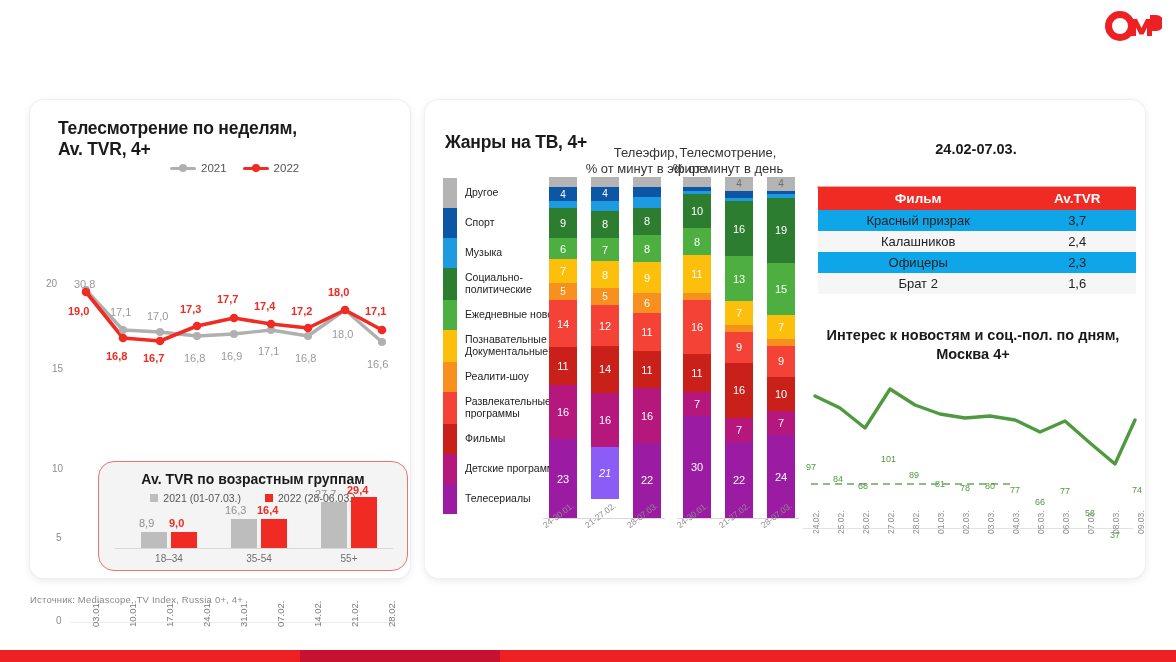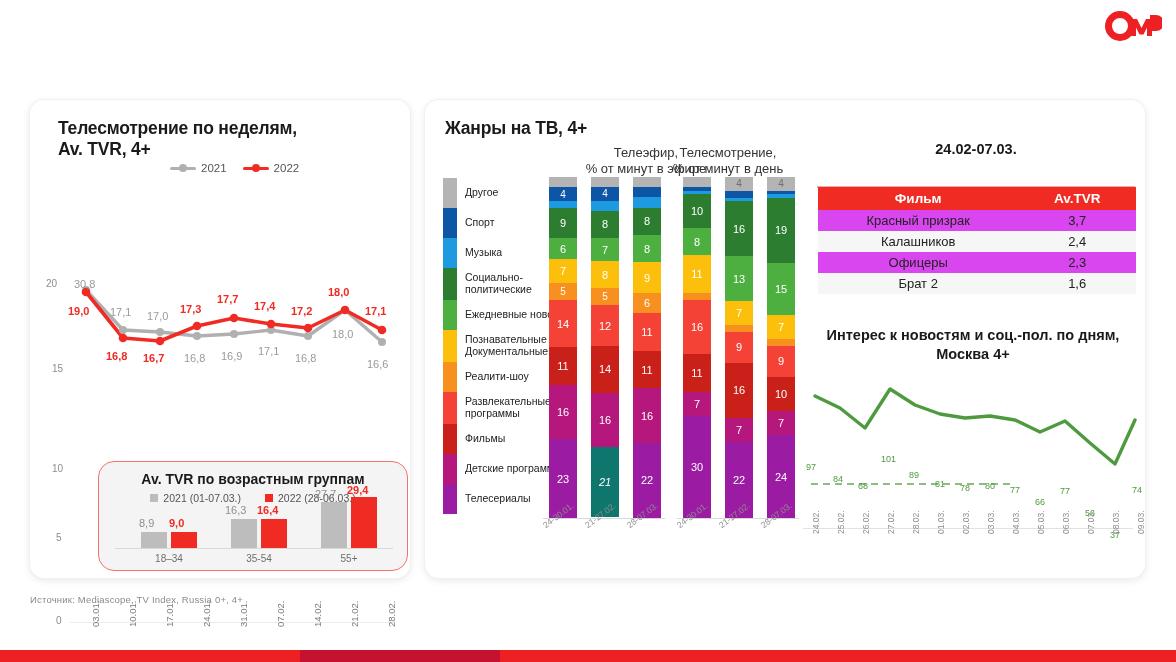--- a/index.html
+++ b/index.html
@@ -72,21 +72,21 @@
   .agebar { position:absolute; bottom:22px; width:26px; }
   .agebar.g { background:#bdbdbd; }
   .agebar.r { background:#ef2b23; }
   .age-vlbl { position:absolute; font-size:11px; white-space:nowrap; }
   .age-vlbl.g { color:#8f8f8f; }
   .age-vlbl.r { color:#ef2b23; font-weight:bold; }
   .age-xlbl { position:absolute; bottom:6px; font-size:10px; color:#6e6e6e; text-align:center; }
   .age-base { position:absolute; left:16px; bottom:21px; width:278px; height:1px; background:#d8d8d8; }
 
   
-  #mid-title { position:absolute; left:20px; top:18px;text-align:right; }
+  #mid-title { position:absolute; left:20px; top:32px;text-align:right; }
 
   .col-head { position:absolute; text-align:center; font-size:13px; color:#333; line-height:1.25; }
 
   .glegend { position:absolute; left:18px; top:78px; width:130px; }
   .glegend .gl-row { display:flex; align-items:flex-start; gap:8px; margin-bottom:0; }
   .gl-sw { width:14px; flex:0 0 14px; }
   .gl-txt { font-size:10.5px; color:#222; line-height:1.15; padding-top:1px; }
 
   .stack { position:absolute; width:28px; }
   .seg {
@@ -100,21 +100,21 @@
          transform-origin:left top; transform:rotate(-37deg); }
 
   
   .rt-title { position:absolute; text-align:center; font-size:14.5px; font-weight:bold;
               color:#1a1a1a; line-height:1.3; }
 
   table.film { position:absolute; border-collapse:collapse; width:318px; }
   table.film th {
     background:#ef2b23; color:#fff; font-size:13.5px; padding:4px 0; font-weight:bold;
   }
-  table.film td { font-size:13px; color:#222; padding:3px 0; text-align:center; background:#d946ef; }
+  table.film td { font-size:13px; color:#222; padding:3px 0; text-align:center; background:#0ea5e9; }
   table.film tr.alt td { background:#f6f6f6; }
   .film-wrap { position:absolute; border:1px solid #f0a9a5; }
 
   
   .news-lbl { position:absolute; font-size:9px; color:#4f9a3f; white-space:nowrap; }
   .news-note { position:absolute; font-size:10.5px; color:#4f9a3f; line-height:1.35; }
   .news-xt { position:absolute; font-size:8.5px; color:#8d8d8d; white-space:nowrap;
              transform-origin:left top; transform:rotate(-90deg); }
   .news-base { position:absolute; height:1px; background:#e2e2e2; }
 </style>
@@ -328,21 +328,21 @@
         <div class="seg dark" style="background: rgb(180, 180, 180); height: 10.1287px; font-size: 10px;"></div>
         <div class="seg" style="background: rgb(13, 86, 166); height: 13.505px; font-size: 10px;">4</div>
         <div class="seg" style="background: rgb(30, 154, 224); height: 10.1287px; font-size: 10px;"></div>
         <div class="seg" style="background: rgb(45, 125, 48); height: 27.0099px;">8</div>
         <div class="seg" style="background: rgb(76, 175, 63); height: 23.6337px;">7</div>
         <div class="seg" style="background: rgb(252, 192, 12); height: 27.0099px;">8</div>
         <div class="seg" style="background: rgb(247, 144, 30); height: 16.8812px; font-size: 10px;">5</div>
         <div class="seg" style="background: rgb(244, 67, 54); height: 40.5149px;">12</div>
         <div class="seg" style="background: rgb(201, 32, 26); height: 47.2673px;">14</div>
         <div class="seg" style="background: rgb(181, 23, 125); height: 54.0198px;">16</div>
-        <div class="seg" style="background: #0f766e; height: 70px; font-style: italic;">21</div>
+        <div class="seg" style="background: #8b5cf6; height: 52px; font-style: italic;">21</div>
       </div>
     <div class="stack" id="st-a2" style="left:208px; top:77px;">
         <div class="seg dark" style="background: rgb(180, 180, 180); height: 10.23px; font-size: 10px;"></div>
         <div class="seg" style="background: rgb(13, 86, 166); height: 10.23px; font-size: 10px;"></div>
         <div class="seg" style="background: rgb(30, 154, 224); height: 10.23px; font-size: 10px;"></div>
         <div class="seg" style="background: rgb(45, 125, 48); height: 27.28px;">8</div>
         <div class="seg" style="background: rgb(76, 175, 63); height: 27.28px;">8</div>
         <div class="seg" style="background: rgb(252, 192, 12); height: 30.69px;">9</div>
         <div class="seg" style="background: rgb(247, 144, 30); height: 20.46px;">6</div>
         <div class="seg" style="background: rgb(244, 67, 54); height: 37.51px;">11</div>

